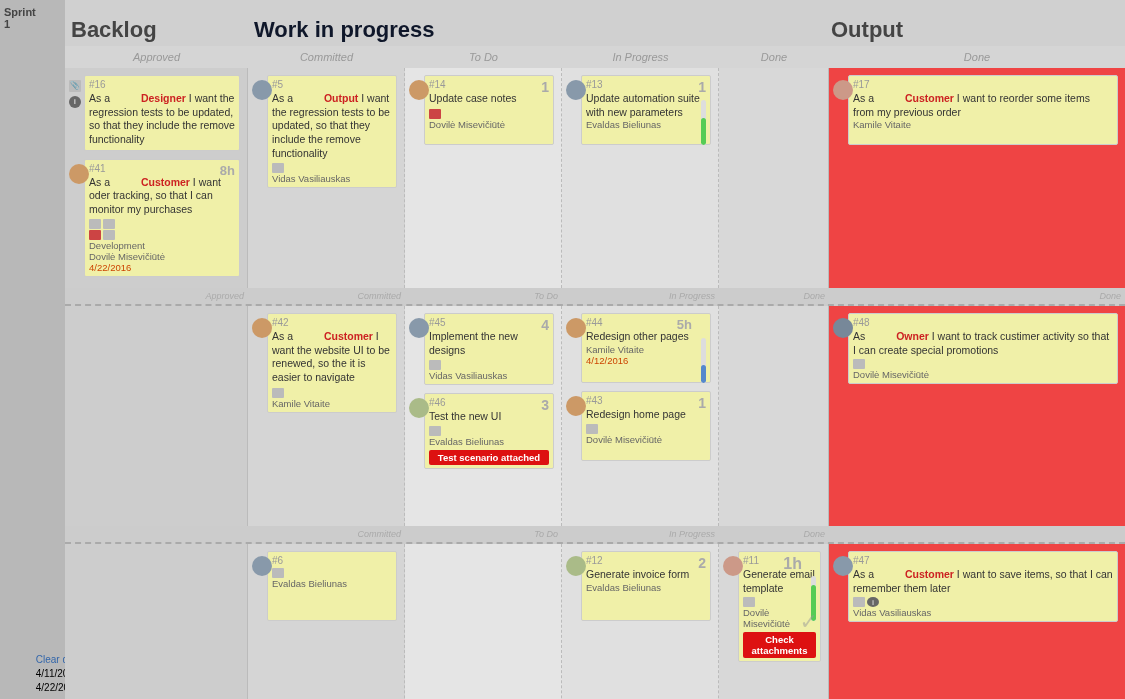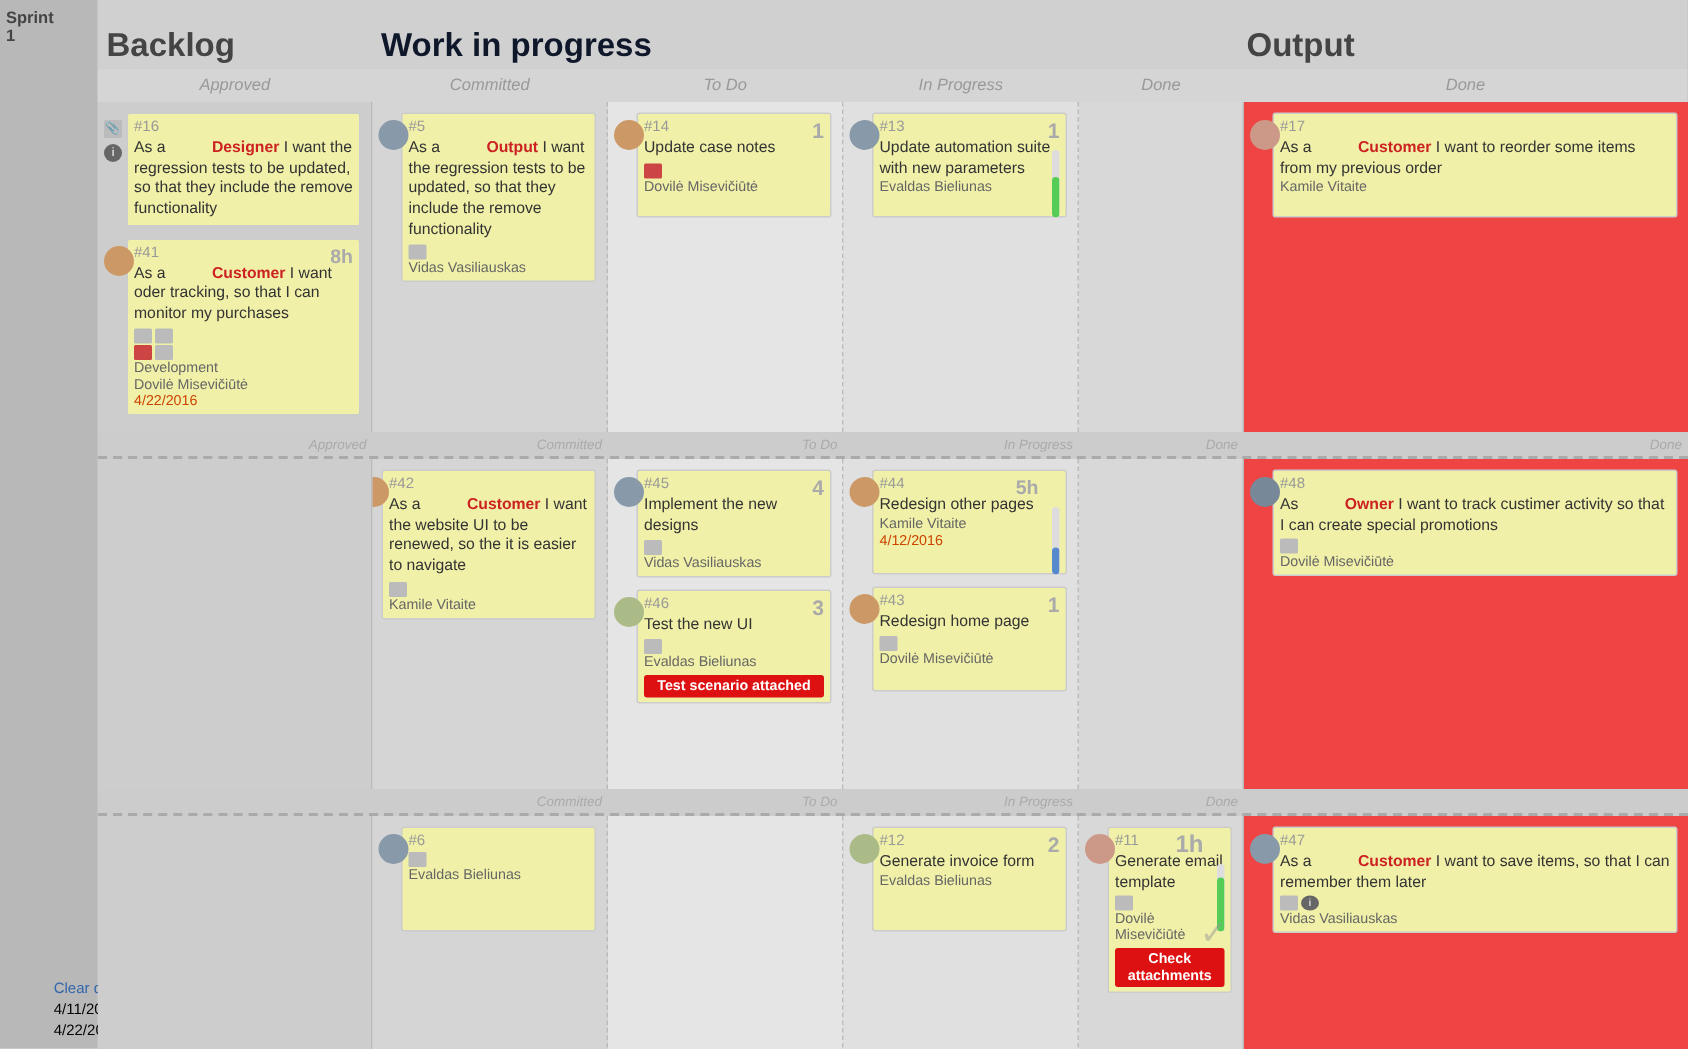--- a/index.html
+++ b/index.html
@@ -453,21 +453,21 @@
           <div class="sfl" style="flex:1;">Done</div>
         </div>
       </div>
 
       <div class="sprint-section-block">
         <div class="sprint-row-main">
 
           <div class="sc sc-backlog"></div>
 
           <div class="sc sc-committed">
-            <div class="card" style="margin-left:3px;position:relative;">
+            <div class="card" style="margin-left:16px;position:relative;">
               <div style="position:absolute;left:-16px;top:4px;">
                 <div style="width:20px;height:20px;border-radius:50%;background:#cc9966;"></div>
               </div>
               <div class="card-id-line">#42</div>
               <div class="card-text">As a <span class="hl">Customer</span> I want the website UI to be renewed, so the it is easier to navigate</div>
               <div style="margin-top:3px;display:flex;gap:2px;">
                 <span style="width:12px;height:10px;background:#bbb;border-radius:1px;"></span>
               </div>
               <div class="assignee-name">Kamile  Vitaite</div>
             </div>

